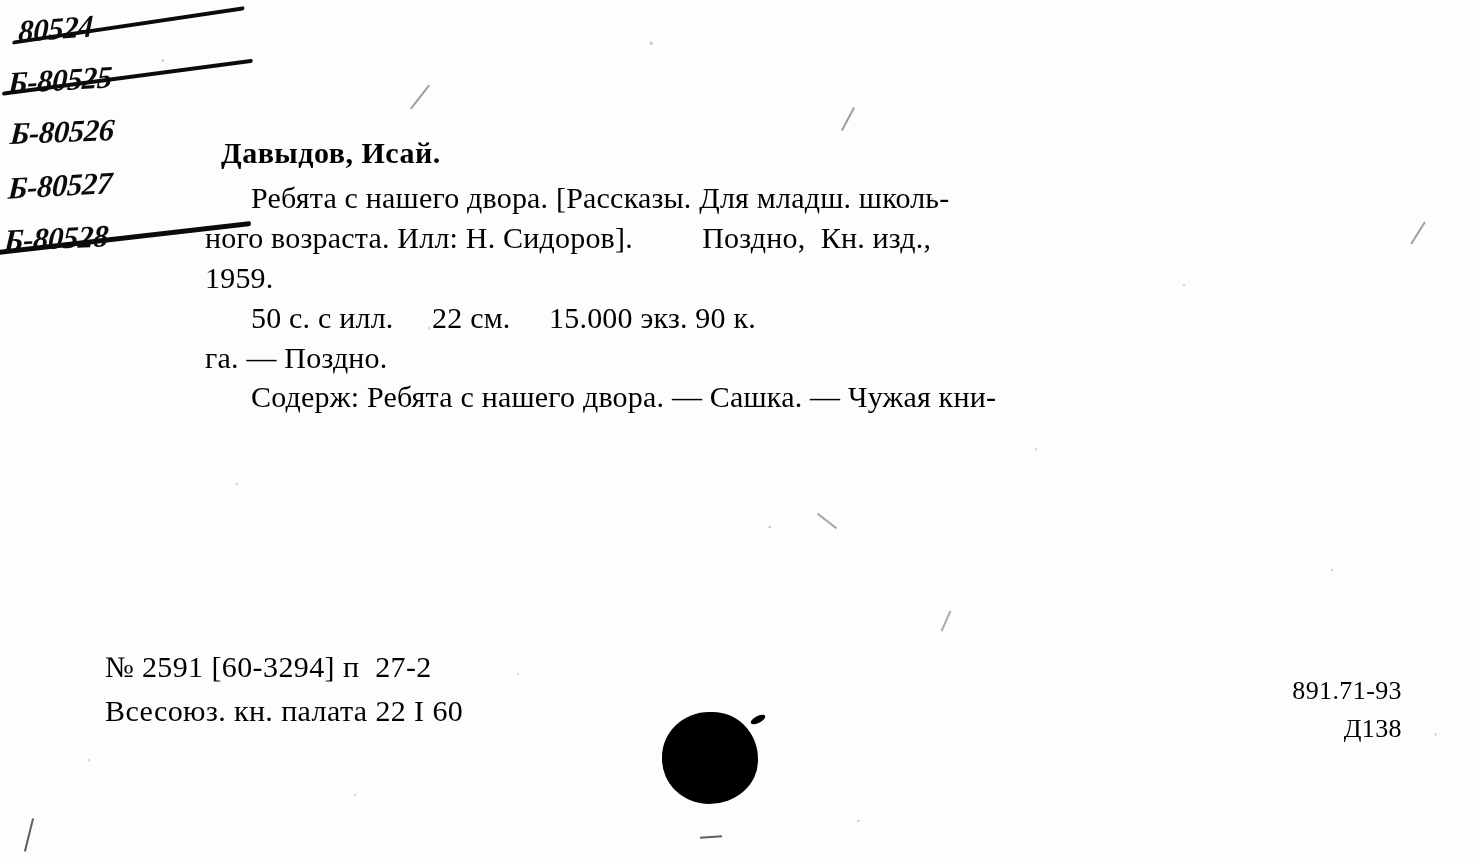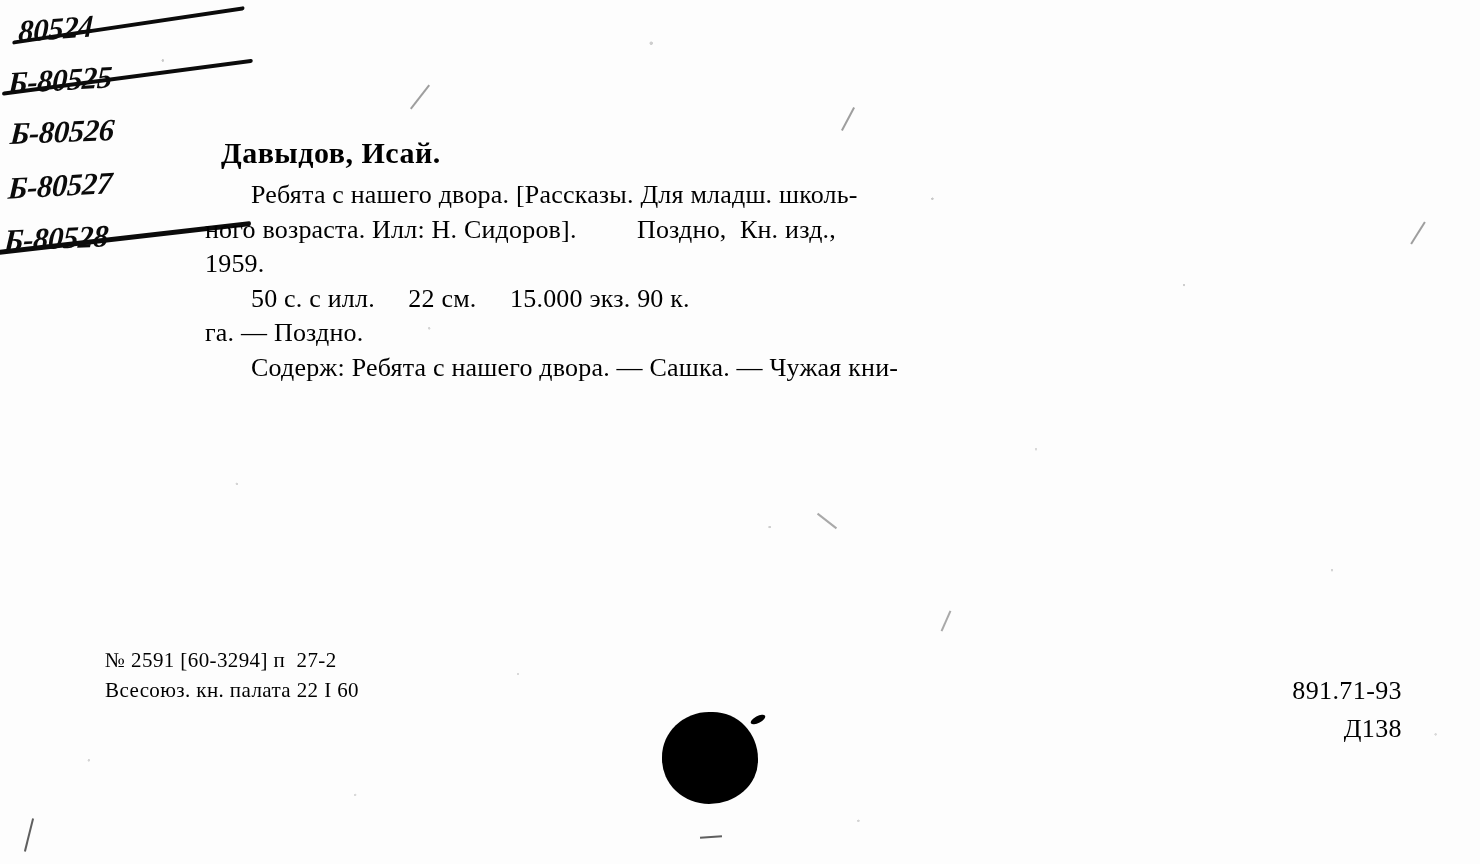--- a/index.html
+++ b/index.html
@@ -93,34 +93,34 @@
     top: 136px;
     width: 1200px;
   }
   .author {
     font-weight: 700;
     font-size: 30px;
     letter-spacing: .5px;
     margin: 0 0 8px 16px;
   }
   .body-line {
-    font-size: 26px;
+    font-size: 30px;
     line-height: 1.33;
     letter-spacing: .2px;
     margin: 0;
     white-space: pre;
   }
   .indent { padding-left: 46px; }
 
   
   #footer-left {
     position: absolute;
     left: 105px;
     top: 645px;
-    font-size: 21px;
+    font-size: 30px;
     line-height: 1.45;
     letter-spacing: .4px;
   }
   #footer-left div { white-space: pre; }
 
   #footer-right {
     position: absolute;
     right: 78px;
     top: 672px;
     text-align: right;

